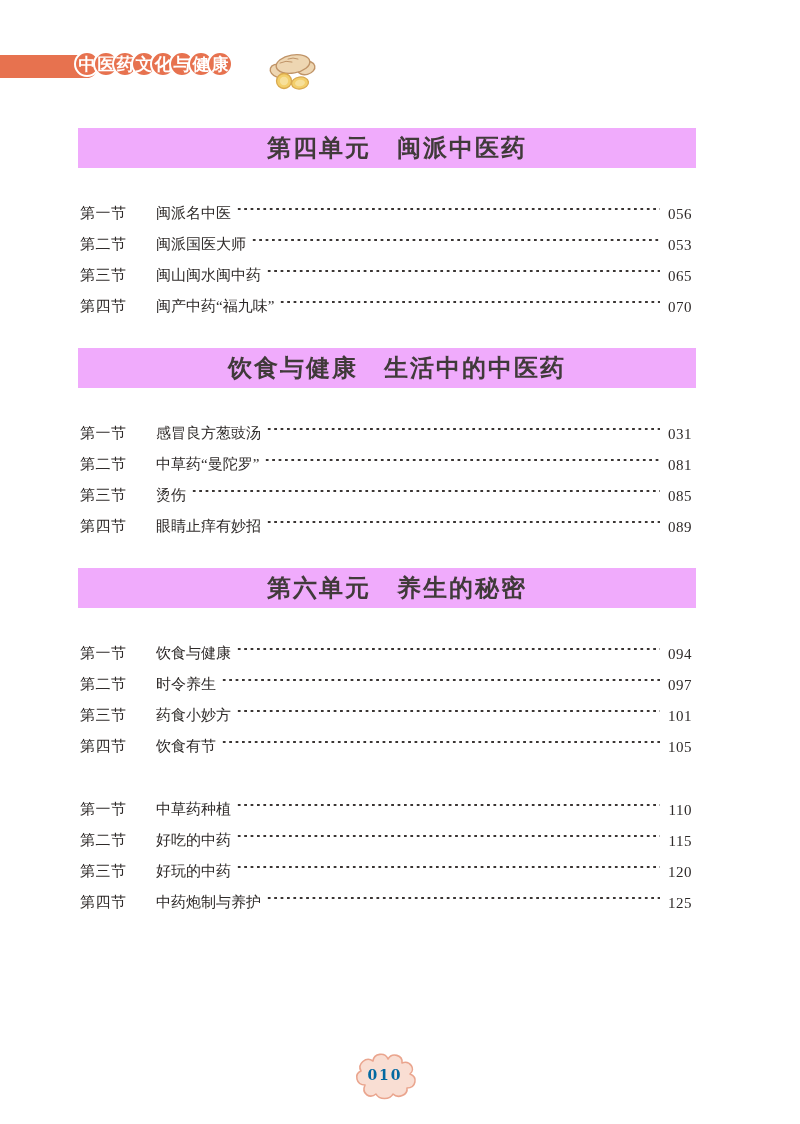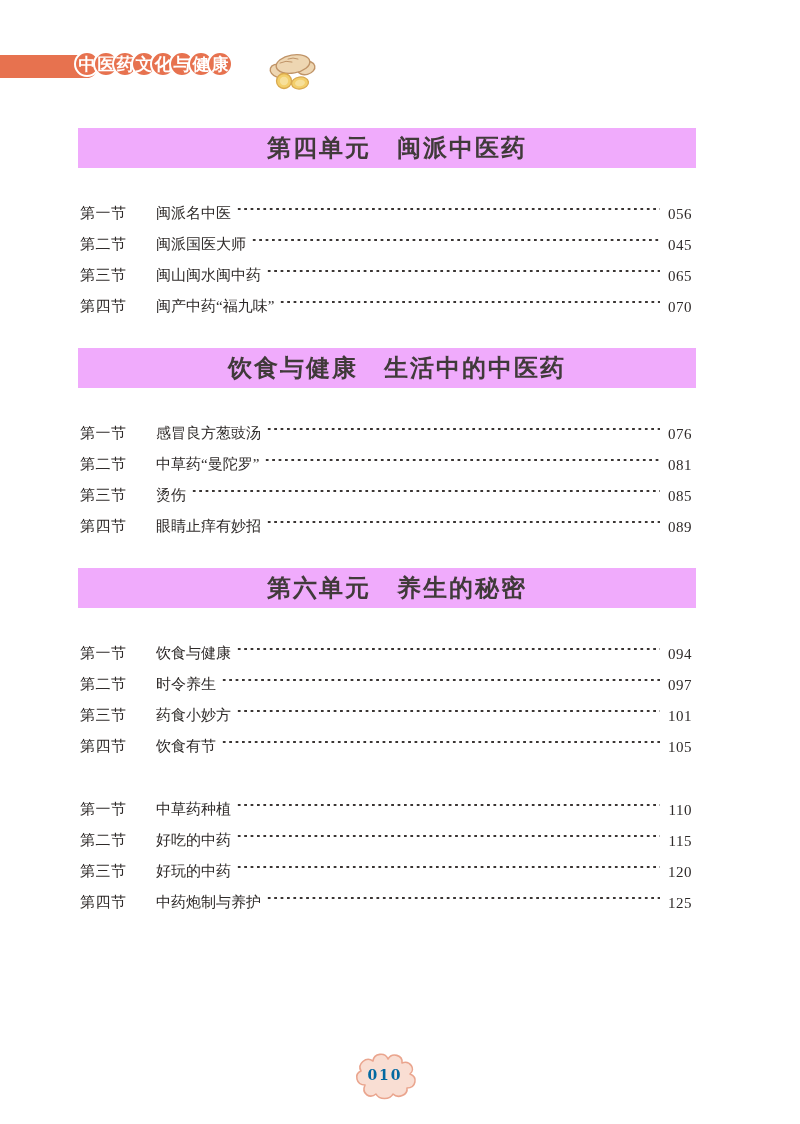--- a/index.html
+++ b/index.html
@@ -131,21 +131,21 @@
     <span class="lbl">第一节</span>
     <span class="ttl">闽派名中医</span>
     <span class="dots"></span>
     <span class="pg">056</span>
   </div>
 
   <div class="row">
     <span class="lbl">第二节</span>
     <span class="ttl">闽派国医大师</span>
     <span class="dots"></span>
-    <span class="pg">045</span>
+    <span class="pg">053</span>
   </div>
 
   <div class="row">
     <span class="lbl">第三节</span>
     <span class="ttl">闽山闽水闽中药</span>
     <span class="dots"></span>
     <span class="pg">065</span>
   </div>
 
   <div class="row">
@@ -160,21 +160,21 @@
   <section class="unit">
     <div class="banner">
       <span class="unit-label">饮食与健康</span>
       <span class="unit-name">生活中的中医药</span>
     </div>
     <div class="toc">
   <div class="row">
     <span class="lbl">第一节</span>
     <span class="ttl">感冒良方葱豉汤</span>
     <span class="dots"></span>
-    <span class="pg">076</span>
+    <span class="pg">031</span>
   </div>
 
   <div class="row">
     <span class="lbl">第二节</span>
     <span class="ttl">中草药“曼陀罗”</span>
     <span class="dots"></span>
     <span class="pg">081</span>
   </div>
 
   <div class="row">

